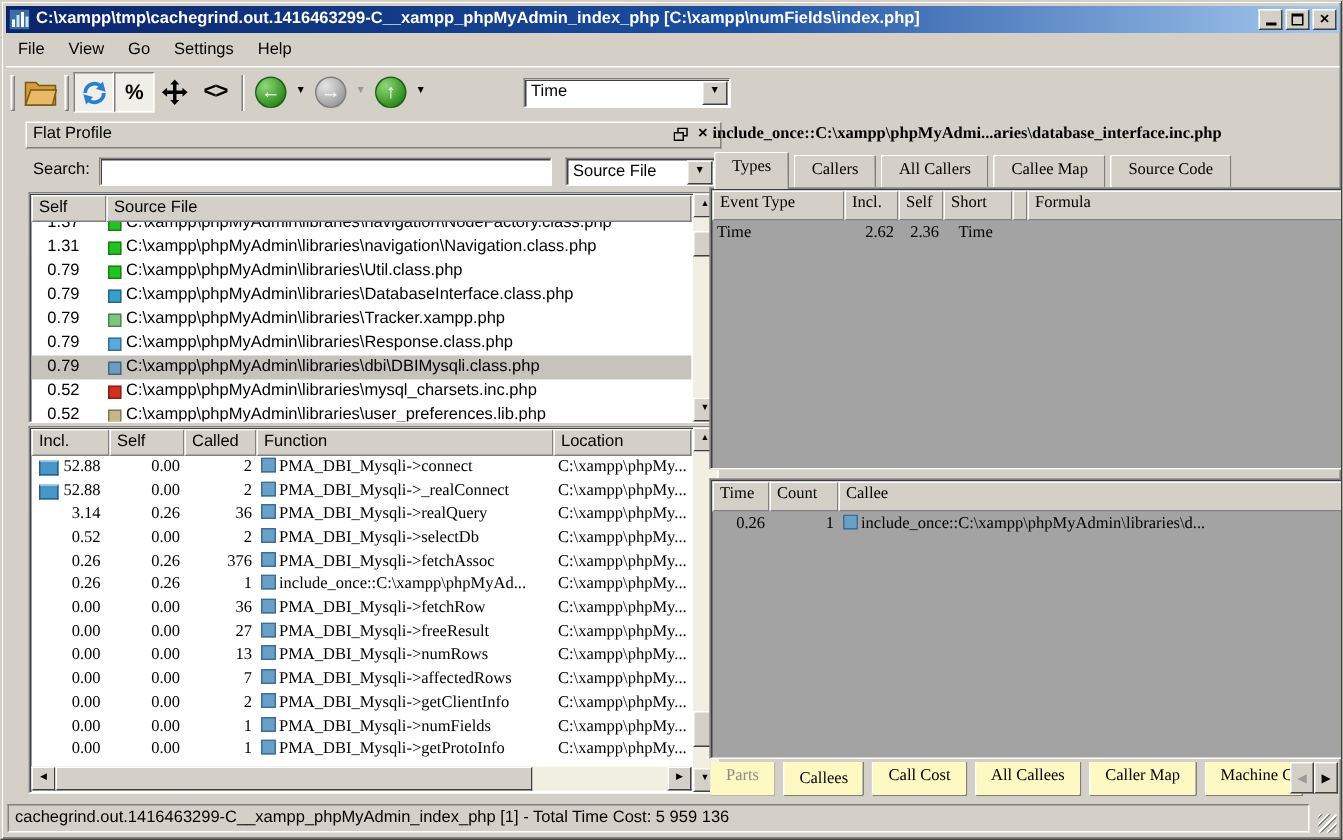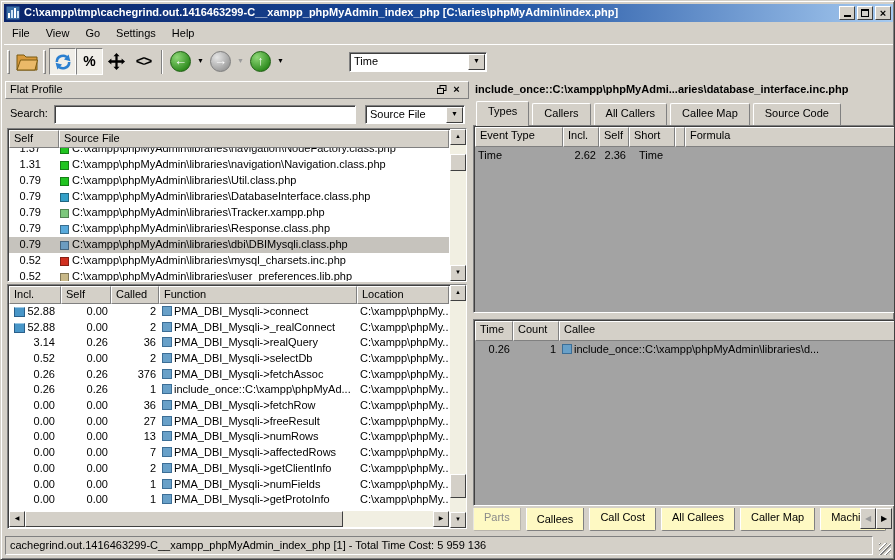--- a/index.html
+++ b/index.html
@@ -51,21 +51,21 @@
   .sunken { border:1px solid #808080; border-right-color:#fff; border-bottom-color:#fff;
             box-shadow:inset 1px 1px 0 #404040; background:#fff; }
   .hcell { background:#d4d0c8; border:1px solid; border-color:#fff #808080 #808080 #fff;
     padding:1px 4px; white-space:nowrap; overflow:hidden; flex:0 0 auto; }
   .sb-btn { background:#d4d0c8; border:1px solid; border-color:#fff #404040 #404040 #fff;
     display:flex; align-items:center; justify-content:center; font-size:6px; flex:0 0 auto; }
   .sb-trough { background:#f1efe2; }
   .sb-thumb { background:#d4d0c8; border:1px solid; border-color:#fff #404040 #404040 #fff; }
 
   
-  .dock { position:absolute; left:4px; top:80px; width:464px; height:450px; }
+  .dock { position:absolute; left:16px; top:80px; width:464px; height:450px; }
   .dock-title { position:absolute; left:0; top:0; width:100%; height:18px;
     border:1px solid; border-color:#fff #808080 #808080 #fff; display:flex; align-items:center; padding:0 4px; }
   .dock-title .dtl { flex:1; }
   .dock-btn { width:15px; height:13px; display:flex; align-items:center; justify-content:center; font-weight:bold; font-size:11px; }
   .search-row { position:absolute; left:0; top:20px; width:100%; height:26px; display:flex; align-items:center; }
   .search-row label { padding:0 6px 0 5px; }
   .search-input { width:302px; height:19px; padding:0 3px; font:11px "Liberation Sans",sans-serif; }
   .search-combo { position:absolute; left:360px; top:4px; width:100px; height:19px; }
 
   .filelist { position:absolute; left:2px; top:47px; width:460px; height:154px;
@@ -82,38 +82,38 @@
   .vscroll { width:16px; flex:0 0 auto; display:flex; flex-direction:column; }
   .vscroll .sb-btn { height:16px; width:16px; }
   .vscroll .mid { flex:1; }
 
   
   .functable { position:absolute; left:2px; top:203px; width:460px; height:245px;
     border:1px solid #808080; border-right-color:#fff; border-bottom-color:#fff;
     box-shadow:inset 1px 1px 0 #404040; background:#fff; display:flex; flex-direction:column; }
   .ft-head { display:flex; height:18px; flex:0 0 auto; margin:1px 1px 0 1px; }
   .ft-body { flex:1; overflow:hidden; margin:0 1px; }
-  .trow { display:flex; height:15.7px; align-items:center; white-space:nowrap; }
+  .trow { display:flex; height:15.7px; align-items:center; white-space:nowrap;font-family:Liberation Serif, serif; }
   .cell { flex:0 0 auto; overflow:hidden; padding:0 3px; }
   .num { text-align:right; }
   .w-incl{width:52px;} .w-self{width:50px;} .w-called{width:48px;} .w-fn{width:198px;} .w-loc{width:92px;}
   .bar { display:inline-block; width:13px; height:10px; background:#4896c8;
     border:1px solid #2a5f8a; border-top-color:#9cc8e4; vertical-align:-1px; margin-right:2px; }
   .fsq { display:inline-block; width:10px; height:10px; background:#68a0c8; border:1px solid #3c6e96;
     vertical-align:-1px; margin-right:2px; }
   .cell-incl { display:flex; align-items:center; }
   .cell-incl .bar { margin-left:2px; }
   .cell-incl .nm { flex:1; text-align:right; padding-right:3px; }
   .hscroll { height:16px; flex:0 0 auto; display:flex; margin:0 1px 1px 1px; }
   .hscroll .sb-btn { width:16px; height:16px; }
   .hscroll .thumb { width:318px; }
   .hscroll .mid { flex:1; }
 
   
-  .rpanel { position:absolute; left:470px; top:80px; width:421px; height:450px; }
+  .rpanel { position:absolute; left:470px; top:80px; width:421px; height:450px;font-family:Liberation Serif, serif; }
   .detail-title { position:absolute; left:4px; top:2px; width:413px; font-weight:bold; white-space:nowrap; overflow:hidden; }
   .tabs { position:absolute; left:5px; top:19px; height:25px; display:flex; align-items:flex-end; }
   .tab { background:#d4d0c8; border:1px solid #808080; border-top-color:#fff; border-left-color:#fff;
     border-bottom:none; border-radius:2px 2px 0 0; padding:3px 11px 4px 11px; margin-right:3px; position:relative; top:0; }
   .tab.active { padding-bottom:7px; top:1px; z-index:2; }
   .frame { position:absolute; left:2px; width:459px; border:1px solid #808080; border-right-color:#fff;
     border-bottom-color:#fff; box-shadow:inset 1px 1px 0 #404040; background:#a3a3a3; display:flex; flex-direction:column; }
   .types-frame { top:44px; height:188px; }
   .callees-frame { top:238px; height:187px; }
   .fr-head { display:flex; height:20px; flex:0 0 auto; margin:1px 1px 0 1px; }
@@ -148,21 +148,21 @@
 <div id="window">
 
   <div class="titlebar">
     <svg class="app-ico" viewBox="0 0 14 14">
       <rect x="0" y="0" width="14" height="14" fill="#3a6ea5" stroke="#0a246a"></rect>
       <rect x="2" y="7" width="2" height="5" fill="#fff"></rect>
       <rect x="5" y="4" width="2" height="8" fill="#cde4f6"></rect>
       <rect x="8" y="2" width="2" height="10" fill="#fff"></rect>
       <rect x="11" y="5" width="2" height="7" fill="#cde4f6"></rect>
     </svg>
-    <span class="ttl">C:\xampp\tmp\cachegrind.out.1416463299-C__xampp_phpMyAdmin_index_php [C:\aries\phpMyAdmin\index.php]</span>
+    <span class="ttl">C:\xampp\tmp\cachegrind.out.1416463299-C__xampp_phpMyAdmin_index_php [C:\xampp\numFields\index.php]</span>
     <span class="wbtns">
       <span class="wbtn">
           <span class="g-min"></span>
         </span>
       <span class="wbtn">
           <span class="g-max"></span>
         </span>
       <span class="wbtn">
           <span class="g-close">×</span>
         </span>

